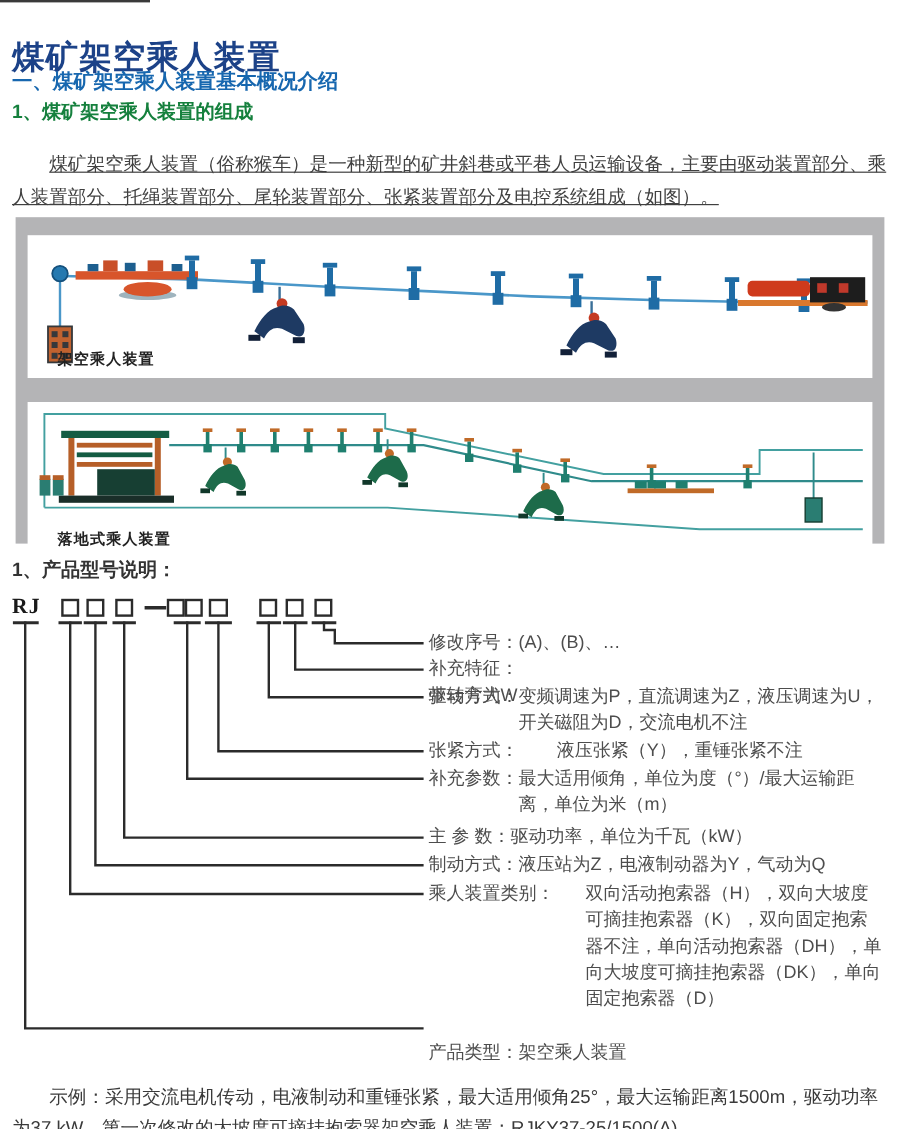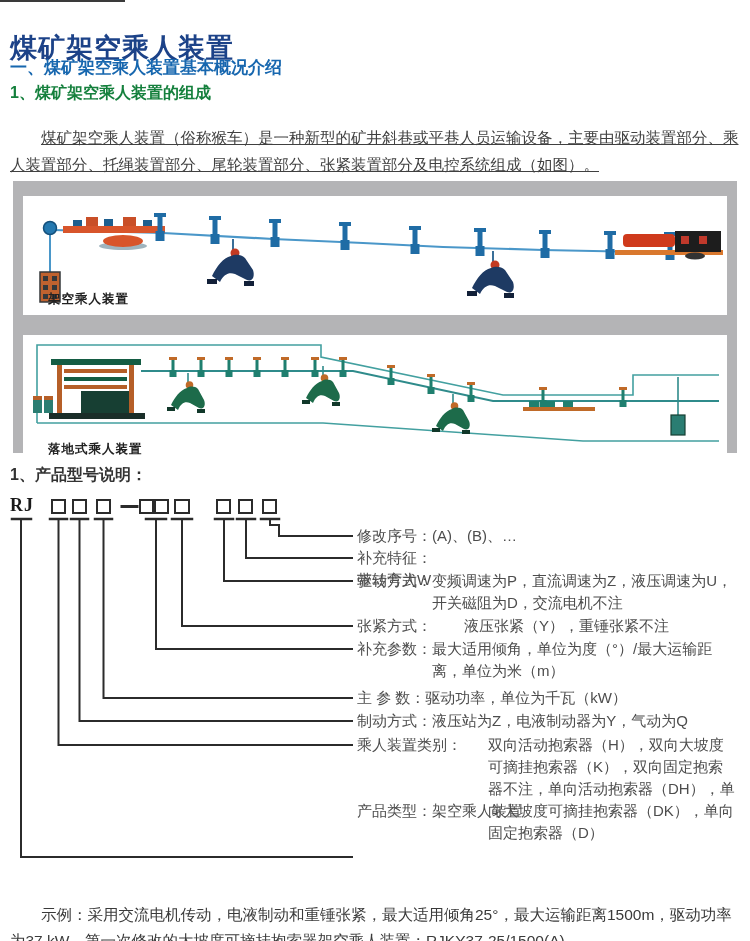--- a/index.html
+++ b/index.html
@@ -46,21 +46,21 @@
     font-family:"Liberation Serif","DejaVu Serif",serif;
     font-size:18px;font-weight:bold;color:#1a1a1a;letter-spacing:1px;
   }
   .spec-row{
     position:absolute;left:357px;width:380px;display:flex;
     font-size:15px;line-height:22px;color:#4d4d4d;
   }
   .spec-term{flex:0 0 auto;white-space:nowrap;}
   .spec-desc{flex:1 1 auto;}
   .r1{top:525px;} .r2{top:547px;flex-direction:column;} .r3{top:570px;} .r4{top:615px;gap:32px;}
-  .r5{top:638px;} .r6{top:687px;} .r7{top:710px;} .r8{top:734px;gap:26px;} .r9{top:800px;}
+  .r5{top:638px;} .r6{top:687px;} .r7{top:710px;} .r8{top:734px;gap:26px;} .r9{top:867px;}
   .example-para{
     position:absolute;left:10px;top:886px;width:732px;
     font-size:15.5px;line-height:26px;color:#3a3a3a;text-indent:2em;
   }
   svg{display:block;}
 </style>
 </head>
 <body>
 
 <div class="top-artifact"></div>

